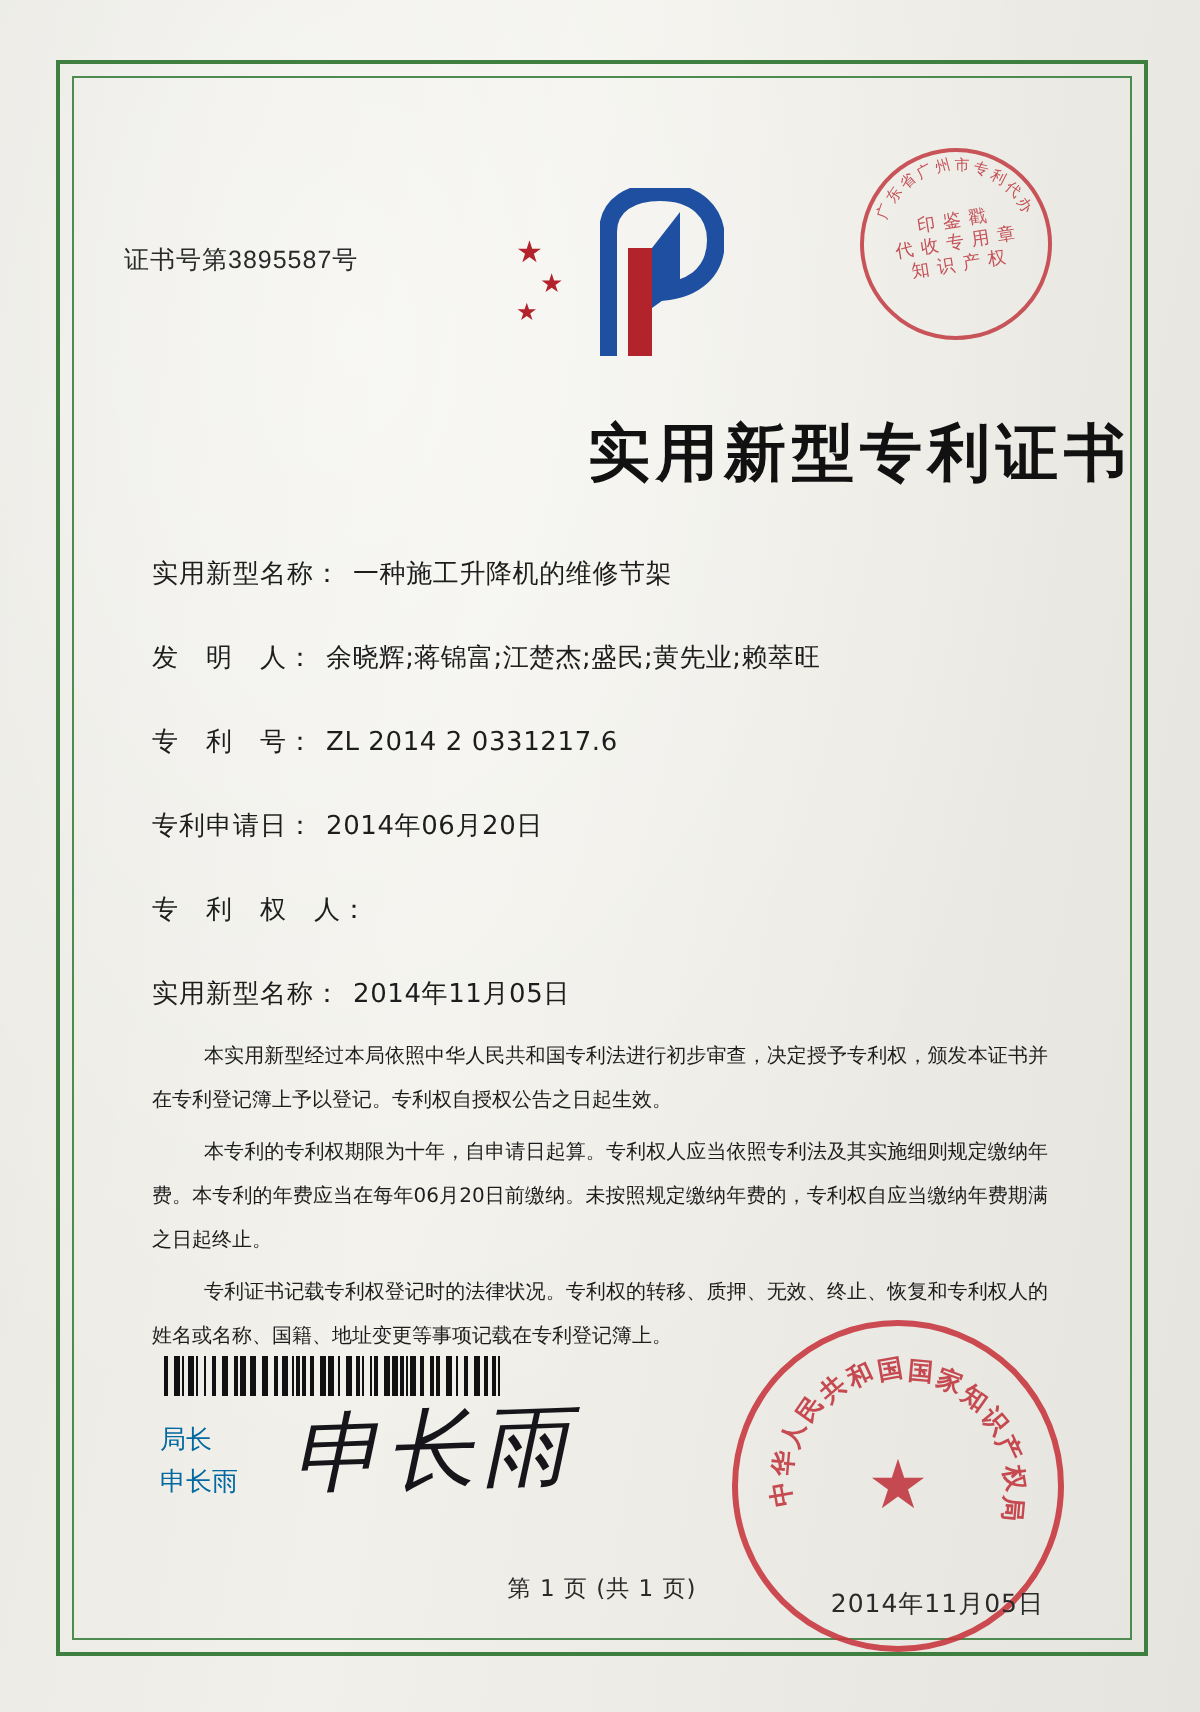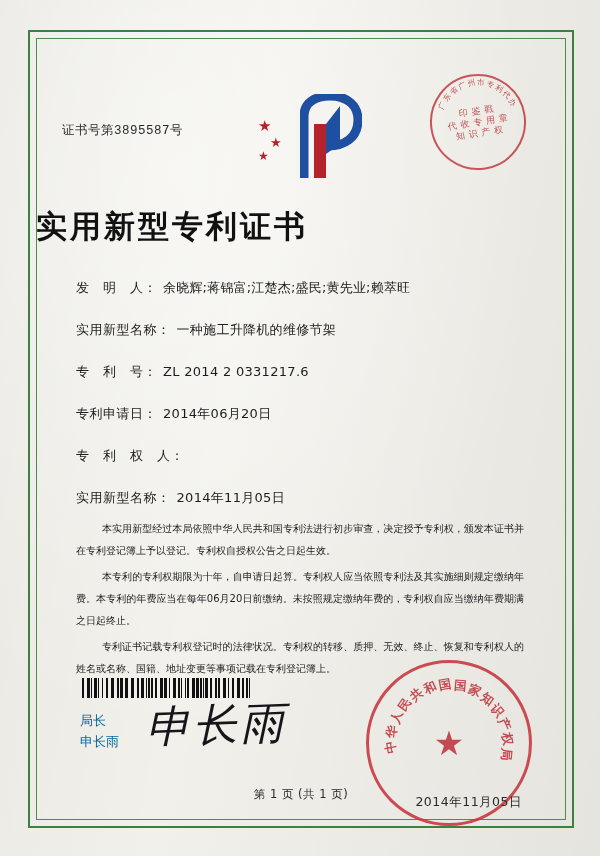--- a/index.html
+++ b/index.html
@@ -56,21 +56,21 @@
   }
 
   
   .cert-no {
     position: absolute;
     left: 26px;
     top: 84px;
     font-size: 12.5px;
     color: #2a2a2a;
     letter-spacing: 0.5px;
-    font-family: Liberation Mono, monospace;
+    font-family: Liberation Sans, sans-serif;
   }
   .logo {
     position: absolute;
     left: 218px;
     top: 56px;
     width: 110px;
     height: 90px;
   }
   .logo .stars {
     position: absolute;
@@ -131,21 +131,21 @@
     line-height: 11px;
     letter-spacing: 0.5px;
   }
 
   
   .title {
     position: absolute;
     left: 0;
     right: 0;
     top: 168px;
-    text-align: left;
+    text-align: right;
     font-size: 31px;
     font-weight: bold;
     letter-spacing: 3px;
     color: #111;
     font-family: "DejaVu Sans", "Liberation Sans", sans-serif;
   }
 
   
   .fields {
     position: absolute;
@@ -318,27 +318,27 @@
         <span style="transform: rotate(64deg) translate(0,-44px)">办</span>
       </div>
       <div class="center-lines">
         印 鉴 戳<br>代 收 专 用 章<br>知 识 产 权
       </div>
     </div>
 
     <div class="title">实用新型专利证书</div>
 
     <div class="fields">
+      <div class="field-row">
+        <span class="field-label">实用新型名称：</span>
+        <span class="field-value">一种施工升降机的维修节架</span>
+      </div>
       <div class="field-row inventors">
         <span class="field-label">发　明　人：</span>
         <span class="field-value">余晓辉;蒋锦富;江楚杰;盛民;黄先业;赖萃旺</span>
-      </div>
-      <div class="field-row">
-        <span class="field-label">实用新型名称：</span>
-        <span class="field-value">一种施工升降机的维修节架</span>
       </div>
       <div class="field-row">
         <span class="field-label">专　利　号：</span>
         <span class="field-value">ZL 2014 2 0331217.6</span>
       </div>
       <div class="field-row">
         <span class="field-label">专利申请日：</span>
         <span class="field-value">2014年06月20日</span>
       </div>
       <div class="field-row">

